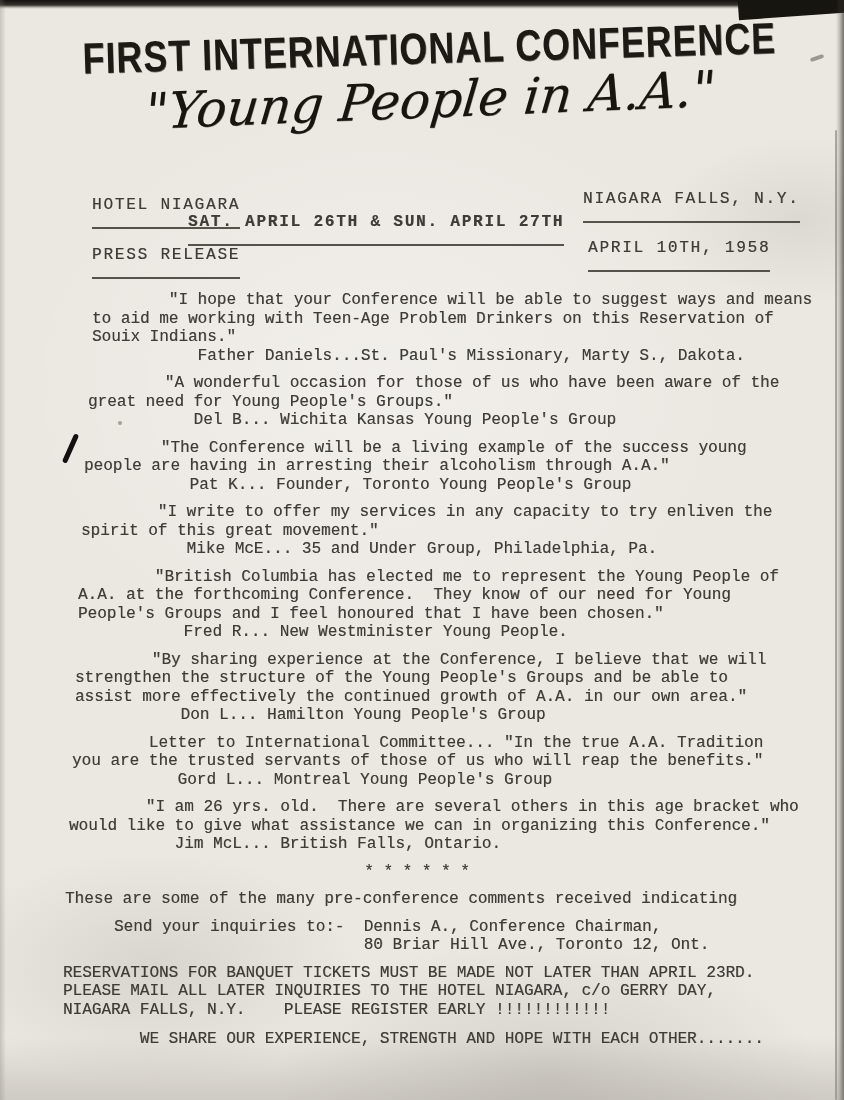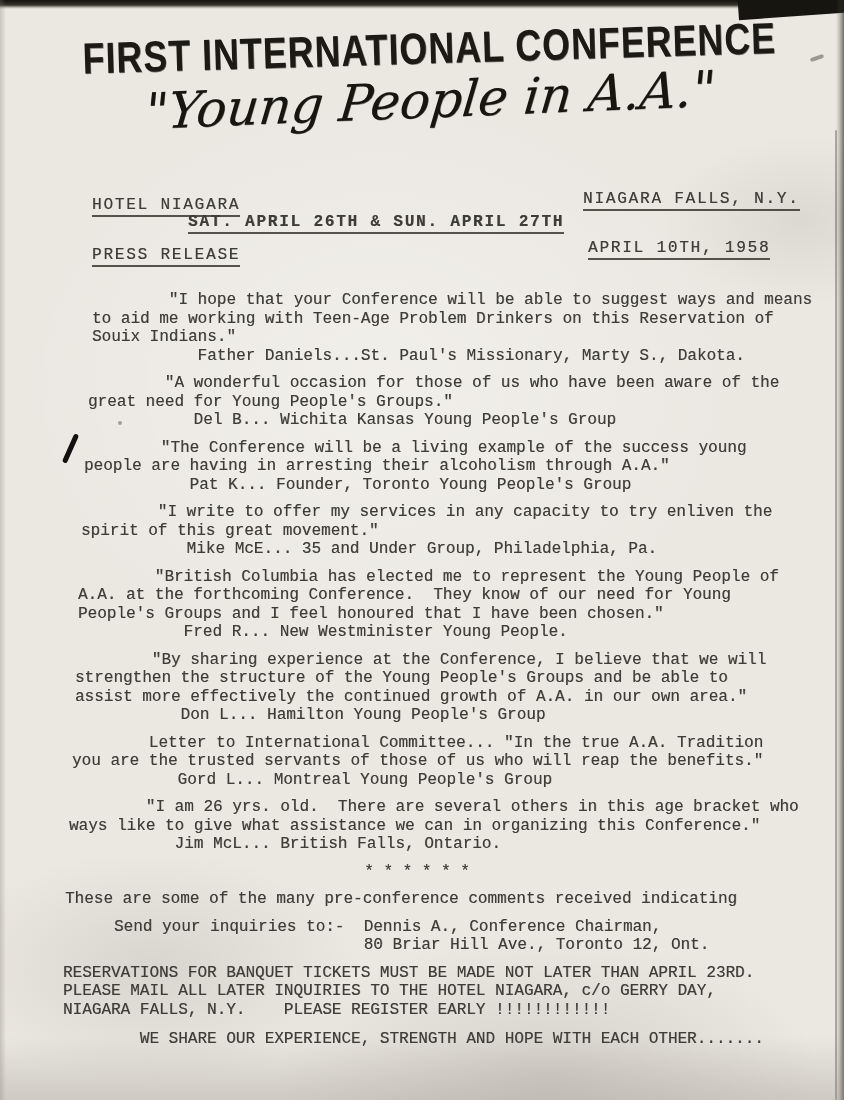--- a/index.html
+++ b/index.html
@@ -42,21 +42,21 @@
   }
   .title2 {
     font-family:"DejaVu Serif","Liberation Serif",serif; font-style:italic;
     font-size:50px; color:#161510; white-space:nowrap;
     margin:8px 0 0 86px; transform:skewX(-8deg) rotate(-0.6deg); transform-origin:left top;
     text-shadow:0.5px 0.5px 0 rgba(22,21,16,0.5);
   }
 
   
   .hdr { position:absolute; font-size:16px; letter-spacing:1.8px; white-space:pre;
-    border-bottom:2px solid rgba(58,55,48,0.85); padding-bottom:1px;
+    border-bottom:2px solid rgba(58,55,48,0.85); padding-bottom:13px;
     text-shadow:0.4px 0.4px 0.3px rgba(62,60,55,0.55); }
   .hdr.hotel   { left:92px;  top:196px; }
   .hdr.location{ left:583px; top:190px; }
   .hdr.dates   { left:188px; top:213px;font-weight:bold; }
   .hdr.press   { left:92px;  top:246px; }
   .hdr.rdate   { left:588px; top:239px; }
 
   
   .body-block { position:absolute; left:0; top:291px; width:844px; padding-left:92px; box-sizing:border-box; }
   .blk { margin-bottom:9px; }
@@ -138,21 +138,21 @@
     </div>
 
     <div class="blk s6">
       <div class="ln">        Letter to International Committee... "In the true A.A. Tradition</div>
       <div class="ln">you are the trusted servants of those of us who will reap the benefits."</div>
       <div class="ln">           Gord L... Montreal Young People's Group</div>
     </div>
 
     <div class="blk s7">
       <div class="ln">        "I am 26 yrs. old.  There are several others in this age bracket who</div>
-      <div class="ln">ways like to give what assistance we can in organizing this Conference."</div>
+      <div class="ln">would like to give what assistance we can in organizing this Conference."</div>
       <div class="ln">           Jim McL... British Falls, Ontario.</div>
     </div>
 
     <div class="ln sep">* * * * * *</div>
 
     <div class="blk s8">
       <div class="ln">These are some of the many pre-conference comments received indicating</div>
     </div>
 
     <div class="blk s9">

